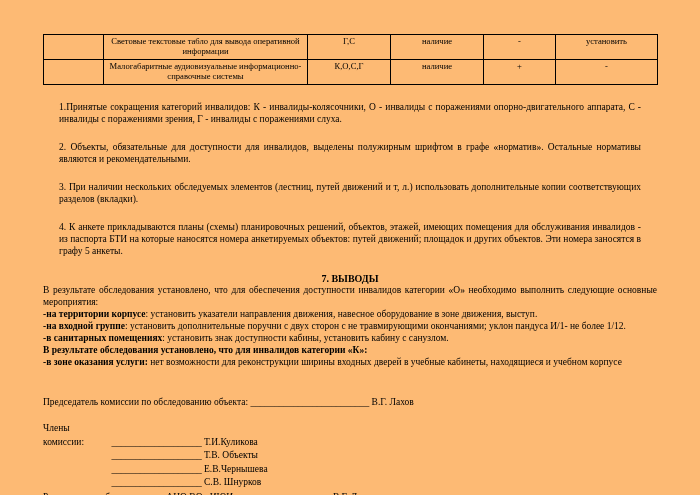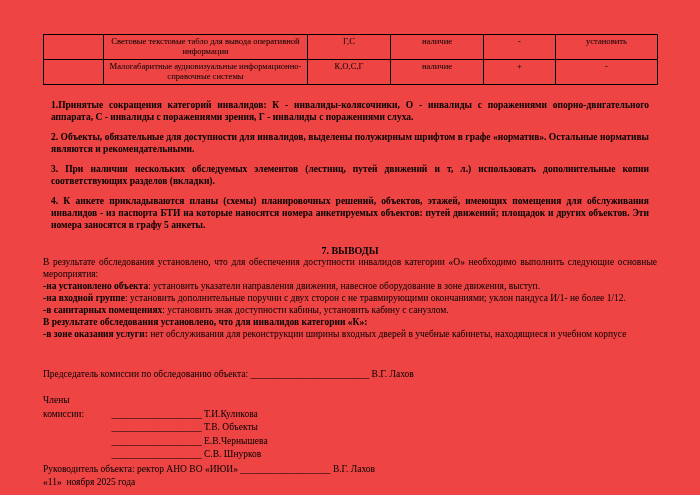--- a/index.html
+++ b/index.html
@@ -1,18 +1,18 @@
 <!DOCTYPE html>
 <html><head>
 <meta charset="utf-8">
 <style>
   html,body { margin:0; padding:0; background:#ffffff; }
   .page {
     width:700px; height:495px;
-    background:#ef4444; color:#000;
+    background:#fdba74; color:#000;
     font-family:"Liberation Serif", serif;
     box-sizing:border-box;
     padding:34px 43px 0 43px;
     overflow:hidden;
   }
   
   table.spec {
     border-collapse:collapse;
     width:614px;
     table-layout:fixed;
@@ -24,21 +24,21 @@
     padding:1px 4px 2px 4px;
     vertical-align:top;
     text-align:center;
   }
   col.c1{width:60px;} col.c2{width:204px;} col.c3{width:83px;}
   col.c4{width:93px;} col.c5{width:72px;} col.c6{width:102px;}
   
   .body-text { font-size:9.5px; line-height:12px; }
   .notes { margin-top:14px; }
   .notes-title { text-decoration:underline; }
-  .notes p { margin:8px; text-align:justify;font-weight:bold; }
+  .notes p { margin:16px; text-align:justify; }
   .heading {
     text-align:center; font-weight:bold;
     font-size:10px; margin-top:14px;
   }
   .intro { margin-top:13px; text-align:justify; }
   .item { margin:0; text-align:justify; }
   .item b { font-weight:bold; }
   .bold-line { margin:0; font-weight:bold; text-align:justify; }
   
   .sig-chairman { margin-top:28px; }
@@ -88,26 +88,26 @@
     <p>2. Объекты, обязательные для доступности для инвалидов, выделены полужирным шрифтом в графе «норматив». Остальные нормативы являются и рекомендательными.</p>
     <p>3. При наличии нескольких обследуемых элементов (лестниц, путей движений и т, л.) использовать дополнительные копии соответствующих разделов (вкладки).</p>
     <p>4. К анкете прикладываются планы (схемы) планировочных решений, объектов, этажей, имеющих помещения для обслуживания инвалидов - из паспорта БТИ на которые наносятся номера анкетируемых объектов: путей движений; площадок и других объектов. Эти номера заносятся в графу 5 анкеты.</p>
   </div>
 
   <div class="heading">7. ВЫВОДЫ</div>
 
   <div class="body-text">
     <p class="intro item">В результате обследования установлено, что для обеспечения доступности инвалидов категории «О» необходимо выполнить следующие основные мероприятия:</p>
 
-    <p class="item"><b>-на установлено объекта</b><span>: установить указатели направления движения, навесное оборудование в зоне движения, выступ.</span></p>
+    <p class="item"><b>-на территории корпусе</b><span>: установить указатели направления движения, навесное оборудование в зоне движения, выступ.</span></p>
     <p class="item"><b>-на входной группе</b><span>: установить дополнительные поручни с двух сторон с не травмирующими окончаниями; уклон пандуса И/1- не более 1/12.</span></p>
     <p class="item"><b>-в санитарных помещениях</b><span>: установить знак доступности кабины, установить кабину с санузлом.</span></p>
 
     <p class="bold-line">В результате обследования установлено, что для инвалидов категории «К»:</p>
-    <p class="item"><b>-в зоне оказания услуги:</b><span> нет обслуживания для реконструкции ширины входных дверей в учебные кабинеты, находящиеся и учебном корпусе</span></p>
+    <p class="item"><b>-в зоне оказания услуги:</b><span> нет возможности для реконструкции ширины входных дверей в учебные кабинеты, находящиеся и учебном корпусе</span></p>
   </div>
 
   <div class="body-text">
 
     <div class="sig-chairman sig-row">
       <span>Председатель комиссии по обследованию объекта:</span>
       <span class="blank">_________________________</span>
       <span>В.Г. Лахов</span>
     </div>
 

